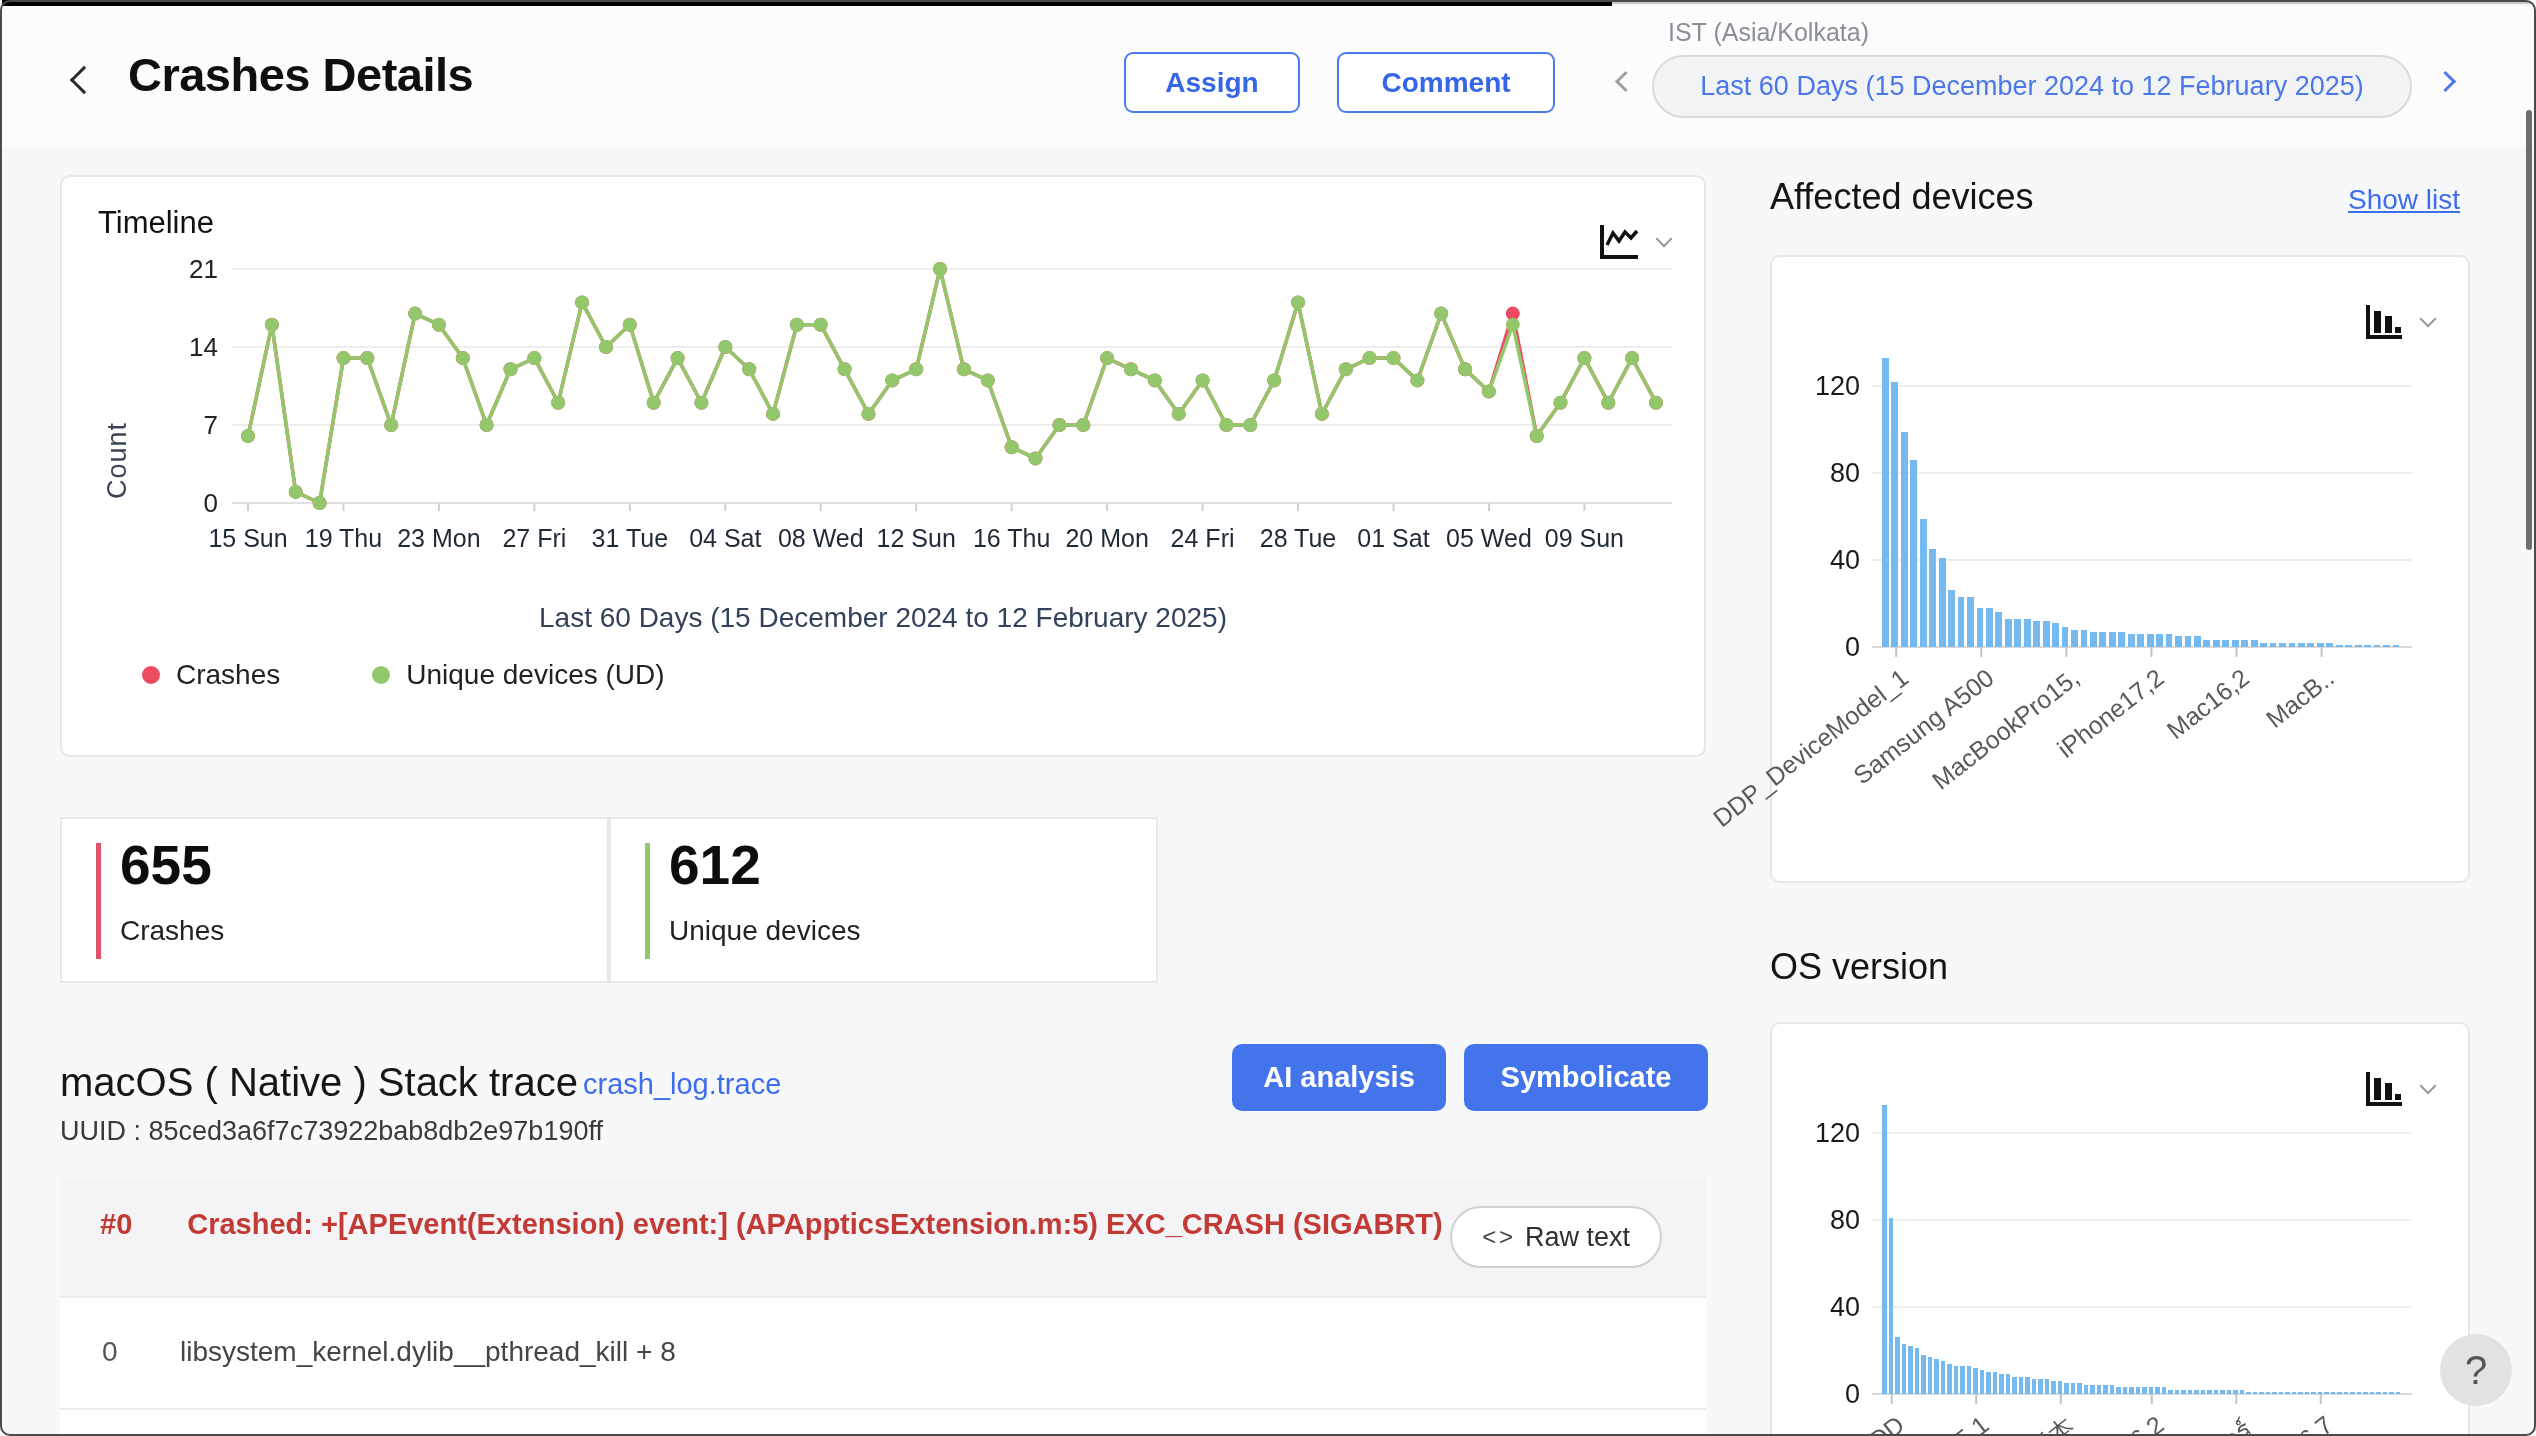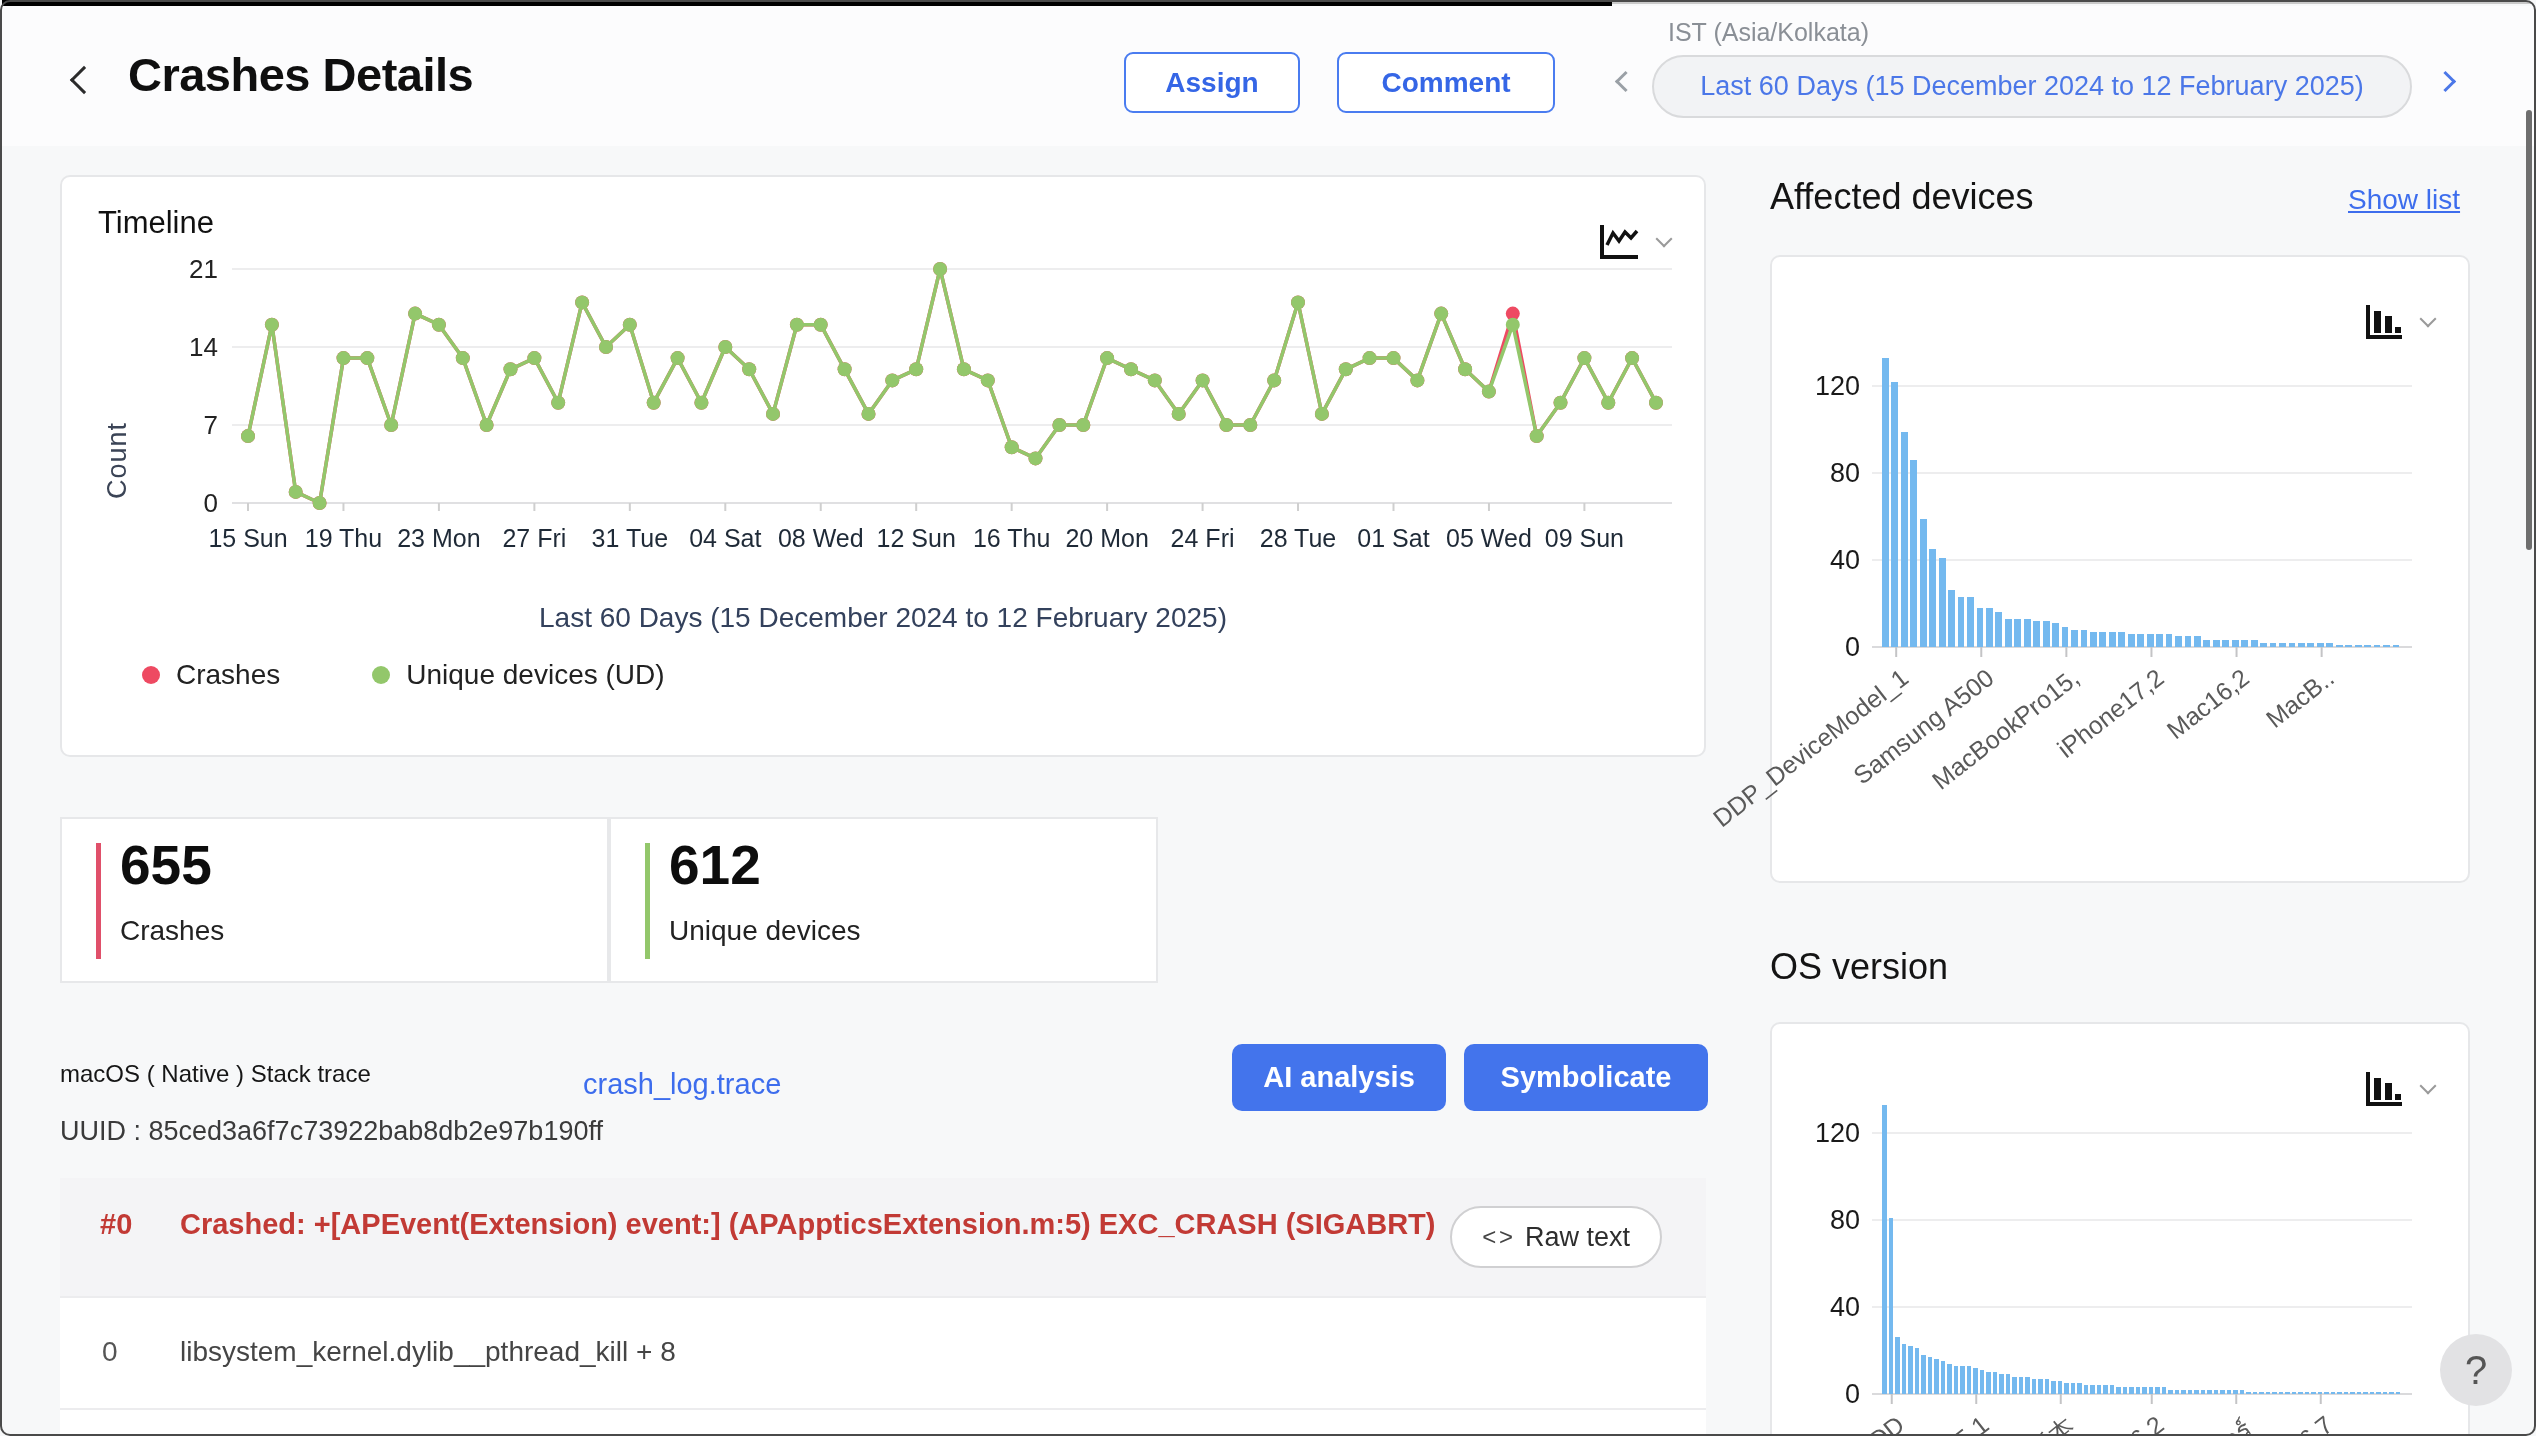--- a/index.html
+++ b/index.html
@@ -47,32 +47,32 @@
   .legend-item { display:flex; align-items:center; gap:16px; cursor:pointer; }
   .legend-dot { width:18px; height:18px; border-radius:50%; }
   .legend-label { font-size:28px; color:#222; }
 
   .stats-row { position:absolute; left:60px; top:817px; width:1646px; height:166px; }
   .stat-card { position:absolute; top:0; width:549px; height:166px; background:#fff; border:2px solid #e7e8ea; }
   .stat-accent { position:absolute; left:34px; top:24px; width:5px; height:116px; }
   .stat-value { position:absolute; top:14px; font-size:55px; font-weight:700; color:#0d0d0d; }
   .stat-label { position:absolute; top:96px; font-size:28px; color:#222; }
 
-  .stack-title { position:absolute; left:60px; top:1060px; font-size:24px; font-weight:500; color:#161616; }
+  .stack-title { position:absolute; left:60px; top:1060px; font-size:40px; font-weight:500; color:#161616; }
   .stack-file-link { position:absolute; left:583px; top:1068px; font-size:29px; color:#3d6ded; cursor:pointer; }
   .ai-button, .symbolicate-button { position:absolute; top:1044px; height:67px; background:#4374ec; border-radius:10px; color:#fff;
     font-size:29px; font-weight:700; display:flex; align-items:center; justify-content:center; cursor:pointer; }
   .ai-button { left:1232px; width:214px; }
   .symbolicate-button { left:1464px; width:244px; }
   .stack-uuid { position:absolute; left:60px; top:1116px; font-size:27px; color:#3a3a3a; }
 
   .stack-table { position:absolute; left:60px; top:1178px; width:1646px; }
   .stack-header-row { position:relative; background:#f4f4f6; min-height:118px; padding:24px 0; }
   .frame0-index { position:absolute; left:40px; top:30px; font-size:29px; font-weight:700; color:#c23a35; }
-  .frame0-text { margin-left:120px; width:1270px; font-size:29px; font-weight:700; color:#c23a35; line-height:44px; }
+  .frame0-text { margin-left:120px; width:1270px; font-size:29px; font-weight:700; color:#c23a35; line-height:44px;text-align:center; }
   .raw-text-button { position:absolute; right:44px; top:28px; height:62px; padding:0 30px; background:#fff; border:2px solid #d0d0d2;
     border-radius:31px; display:flex; align-items:center; gap:14px; cursor:pointer; }
   .raw-text-icon { font-size:24px; color:#444; letter-spacing:-2px; }
   .raw-text-label { font-size:27px; color:#2e2e2e; }
   .stack-row { position:relative; height:112px; background:#fff; border-top:2px solid #ececee; }
   .stack-row .frame-index { position:absolute; left:42px; top:38px; font-size:28px; color:#555; }
   .stack-row .frame-body { position:absolute; left:120px; top:38px; display:flex; }
   .frame-module { font-size:28px; color:#454545; font-weight:500; }
   .frame-symbol { font-size:28px; color:#454545; }
 

